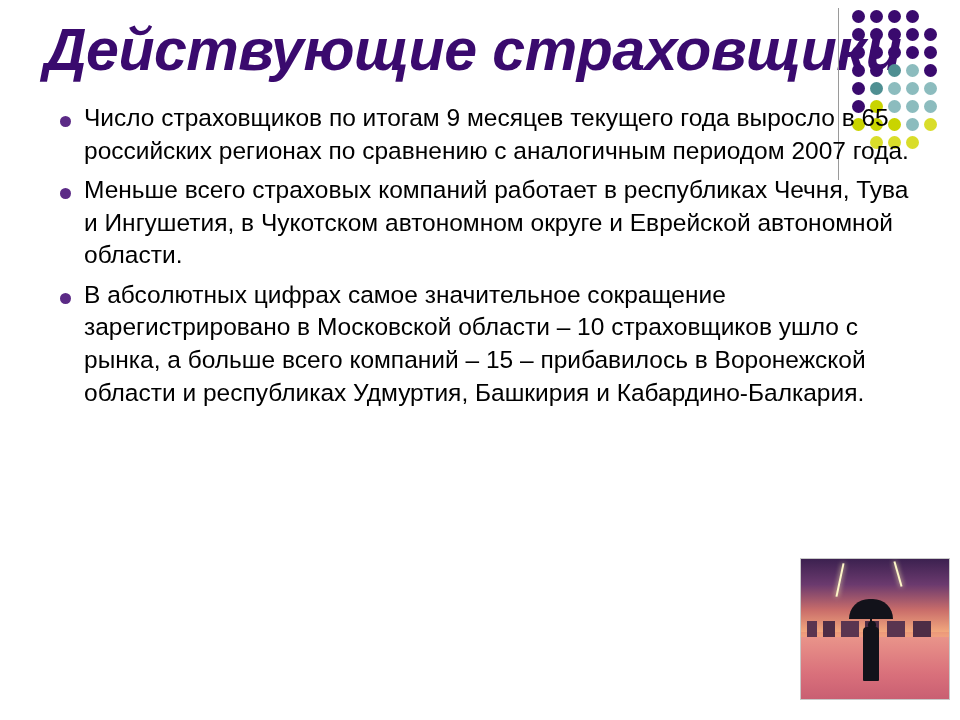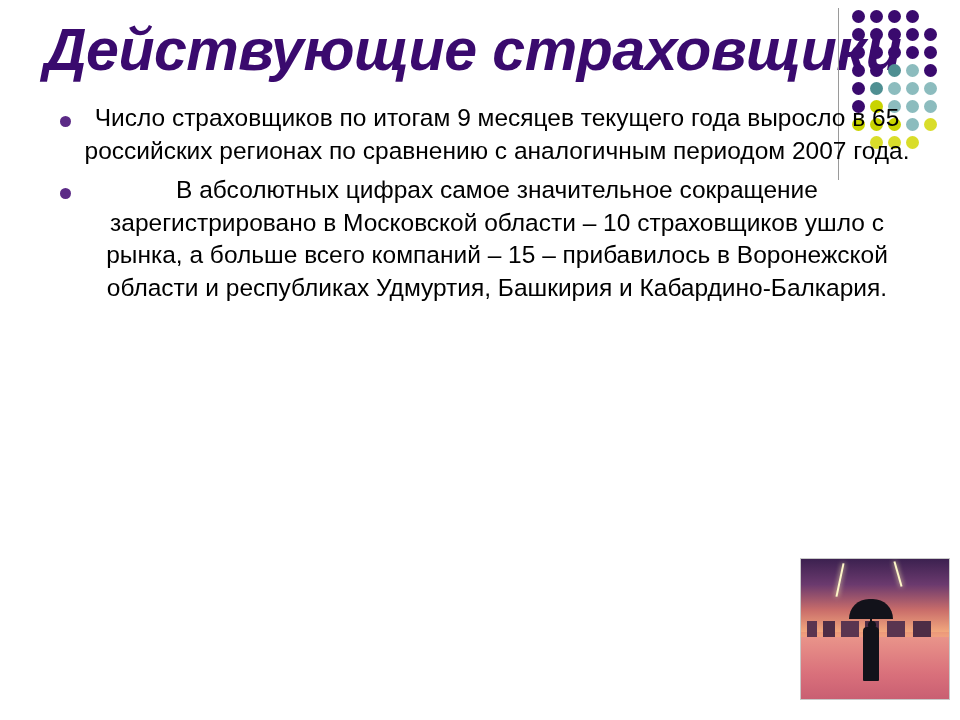--- a/index.html
+++ b/index.html
@@ -85,21 +85,21 @@
     width: 11px;
     height: 11px;
     border-radius: 50%;
     background: #5b2a86;
   }
   .bullet-text {
     flex: 1 1 auto;
     font-size: 24.5px;
     line-height: 1.33;
     color: #000000;
-    text-align: center;
+    text-align: left;
   }
 
   
   .photo {
     position: absolute;
     left: 800px;
     top: 558px;
     width: 148px;
     height: 140px;
     border: 1px solid #c9c9c9;
@@ -240,20 +240,24 @@
       <div class="dot" style="left: 54px; top: 126px; background: rgb(217, 221, 42);"></div>
     </div>
 
   <div class="bullets">
 
     <div class="bullet">
       <div class="bullet-marker"><span></span></div>
       <div class="bullet-text">Число страховщиков по итогам 9 месяцев текущего года выросло в 65 российских регионах по сравнению с аналогичным периодом 2007 года.</div>
     </div>
 
+    <div class="bullet">
+      <div class="bullet-marker"><span></span></div>
+      <div class="bullet-text">Меньше всего страховых компаний работает в республиках Чечня, Тува и Ингушетия, в Чукотском автономном округе и Еврейской автономной области.</div>
+    </div>
 
 
     <div class="bullet">
       <div class="bullet-marker"><span></span></div>
       <div class="bullet-text">В абсолютных цифрах самое значительное сокращение зарегистрировано в Московской области – 10 страховщиков ушло с рынка, а больше всего компаний – 15 – прибавилось в Воронежской области и республиках Удмуртия, Башкирия и Кабардино-Балкария.</div>
     </div>
 
   </div>
 
   <div class="photo">

